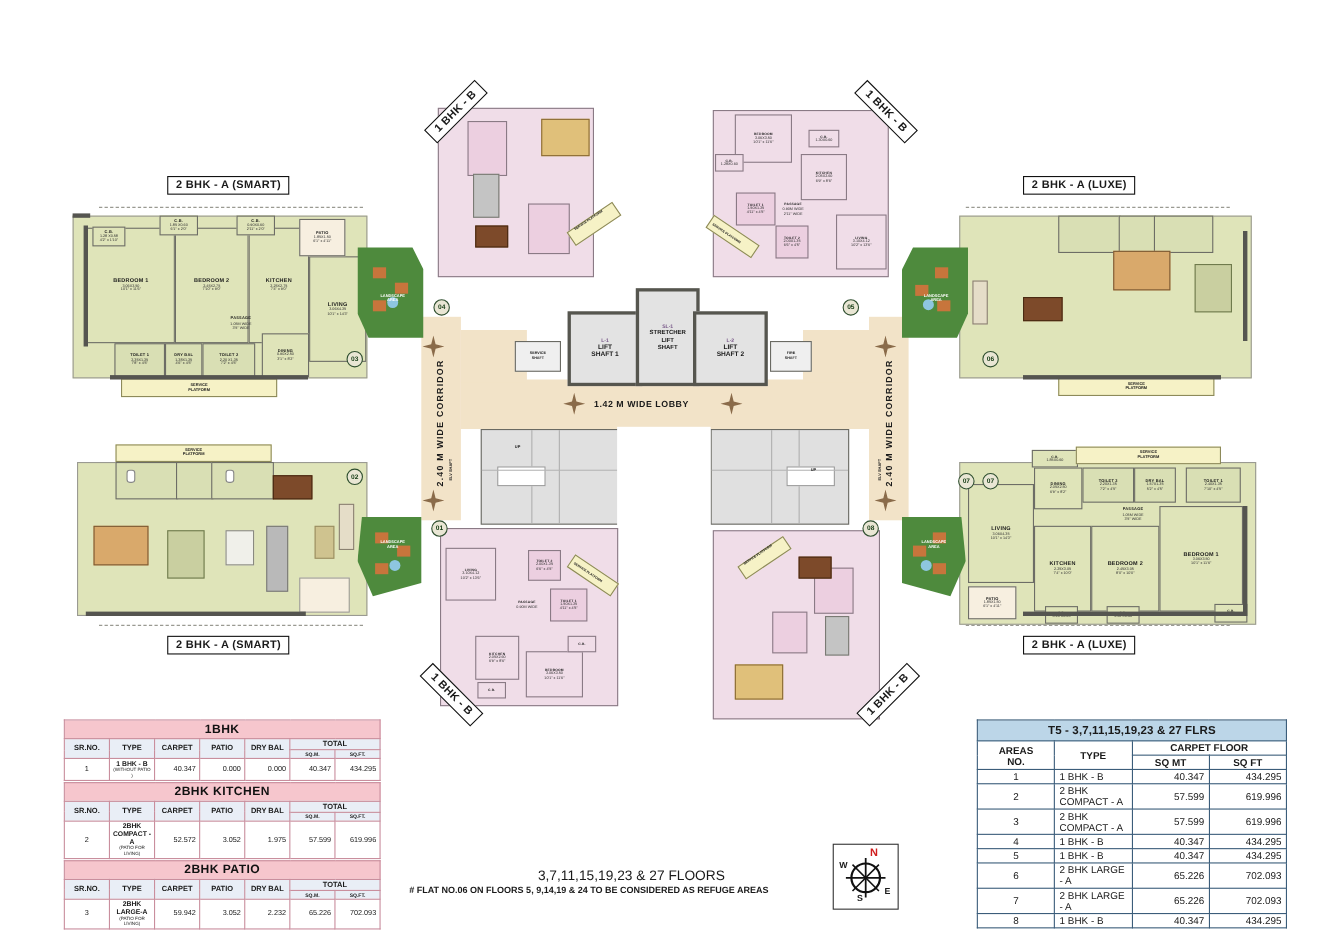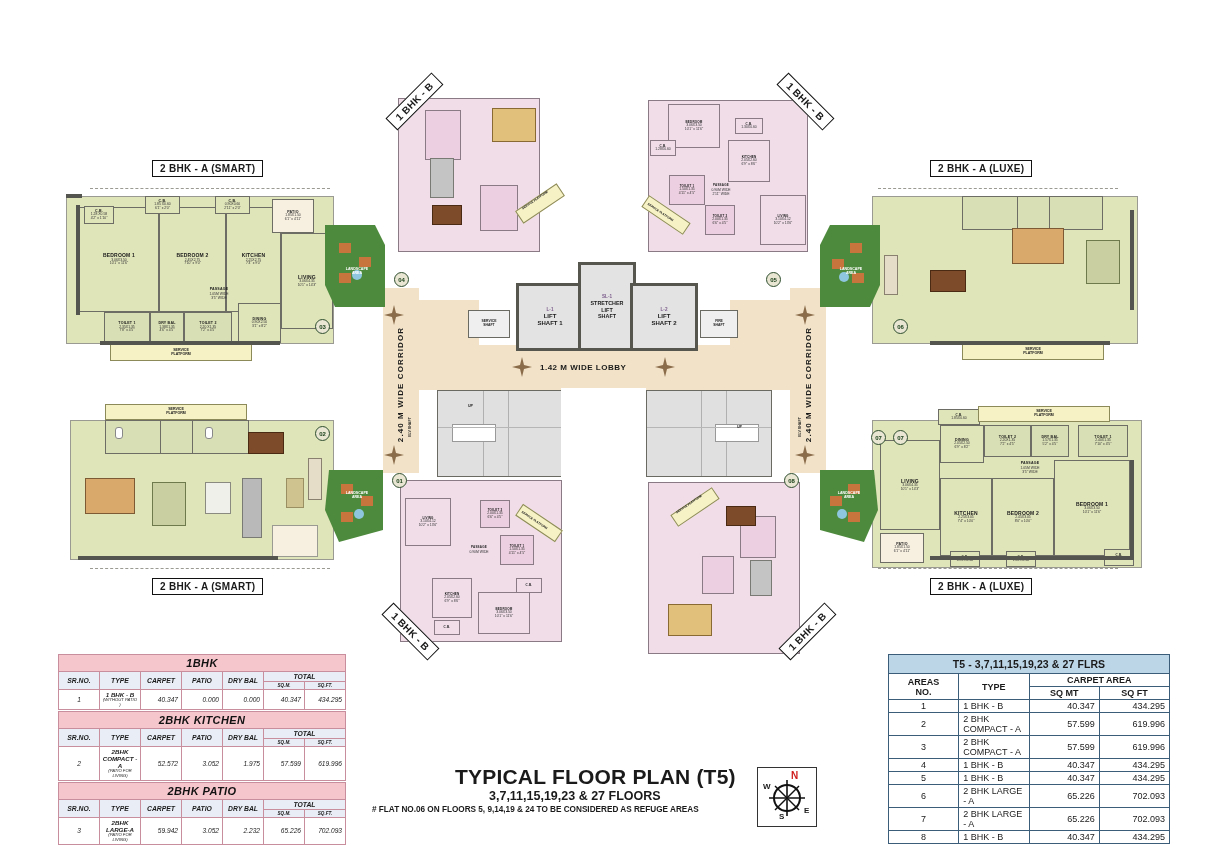--- a/index.html
+++ b/index.html
@@ -39,21 +39,21 @@
 
   
   .corridor{position:absolute;background:#f2e3c8;}
   .vtext{position:absolute;font-size:8px;font-weight:700;letter-spacing:1.1px;
          white-space:nowrap;transform-origin:center;z-index:35;}
 
   .star{position:absolute;width:20px;height:20px;z-index:36;}
 
   
   table{border-collapse:collapse;}
-  .ltbl{position:absolute;left:58px;top:654px;width:288px;font-size:6.6px;font-style:italic;}
+  .ltbl{position:absolute;left:58px;top:654px;width:288px;font-size:6.6px;}
   .ltbl table{width:100%;table-layout:fixed;}
   .ltbl td,.ltbl th{border:0.8px solid #c98e9d;padding:1px 2px;text-align:center;
                     vertical-align:middle;}
   .ltbl .grp{background:#f6c6cd;font-size:11px;font-weight:700;letter-spacing:.4px;
              color:#111;padding:2px;}
   .ltbl .hd{background:#e9eef6;font-weight:700;font-size:6.8px;}
   .ltbl .hd2{background:#e9eef6;font-weight:700;font-size:4.6px;}
   .ltbl .ty{font-size:6.2px;font-weight:600;line-height:1.15;}
   .ltbl .ty small{font-size:4.2px;font-weight:400;display:block;}
   .ltbl .num{text-align:right;padding-right:3px;font-size:6.6px;}
@@ -64,21 +64,21 @@
   .rtbl .ttl{background:#bcd6e8;font-weight:700;font-size:10.5px;text-align:center;
              letter-spacing:.1px;padding:3px 2px;}
   .rtbl .hd{background:#ffffff;font-weight:700;text-align:center;font-size:9px;}
   .rtbl .no{text-align:center;font-size:9px;}
   .rtbl .tp{text-align:left;font-size:9px;padding-left:4px;}
   .rtbl .num{text-align:right;font-size:9px;padding-right:4px;}
 
   
   .title1{position:absolute;left:455px;top:765px;font-size:21px;font-weight:700;
           letter-spacing:.2px;white-space:nowrap;}
-  .title2{position:absolute;left:489px;top:789px;font-size:12.5px;font-weight:700;
+  .title2{position:absolute;left:489px;top:789px;font-size:12.5px;font-weight:400;
           white-space:nowrap;}
   .title3{position:absolute;left:372px;top:805px;font-size:8.2px;font-weight:700;
           white-space:nowrap;}
   .compass{position:absolute;left:757px;top:767px;width:58px;height:58px;
            border:1.2px solid #333;background:#fff;}
 
   .lbl-s{font-size:3.6px;font-weight:700;line-height:1.05;text-align:center;}
   .lbl-xs{font-size:3px;line-height:1.05;text-align:center;}
   .lbl-m{font-size:5px;font-weight:700;line-height:1.1;text-align:center;}
 
@@ -622,21 +622,21 @@
       <tbody>
           <tr>
             <td class="ttl" colspan="4">T5 - 3,7,11,15,19,23 &amp; 27 FLRS</td>
           </tr>
       <tr>
         <th class="hd" rowspan="2" style="width:14%">
           <div>AREAS</div>
           <div>NO.</div>
         </th>
         <th class="hd" rowspan="2" style="width:40%">TYPE</th>
-        <th class="hd" colspan="2">CARPET AREA</th>
+        <th class="hd" colspan="2">CARPET FLOOR</th>
       </tr>
       <tr>
         <th class="hd" style="width:23%">SQ MT</th>
         <th class="hd" style="width:23%">SQ FT</th>
       </tr>
       <tr>
             <td class="no">1</td>
             <td class="tp">1 BHK - B</td>
             <td class="num">40.347</td>
             <td class="num">434.295</td>
@@ -680,21 +680,20 @@
       <tr>
             <td class="no">8</td>
             <td class="tp">1 BHK - B</td>
             <td class="num">40.347</td>
             <td class="num">434.295</td>
           </tr>
     </tbody>
       </table>
   </div>
 
-  <div class="title1">TYPICAL FLOOR PLAN (T5)</div>
   <div class="title2">3,7,11,15,19,23 &amp; 27 FLOORS</div>
   <div class="title3"># FLAT NO.06 ON FLOORS 5, 9,14,19 &amp; 24 TO BE CONSIDERED AS REFUGE AREAS</div>
 
   <div class="compass">
     <svg width="58" height="58" viewBox="0 0 58 58">
       <circle cx="29" cy="30" r="13" fill="none" stroke="#111" stroke-width="2"></circle>
       <line x1="29" y1="12" x2="29" y2="48" stroke="#111" stroke-width="1.6"></line>
       <line x1="11" y1="30" x2="47" y2="30" stroke="#111" stroke-width="1.6"></line>
       <line x1="17" y1="18" x2="41" y2="42" stroke="#111" stroke-width="1.4"></line>
       <line x1="41" y1="18" x2="17" y2="42" stroke="#111" stroke-width="1.4"></line>

